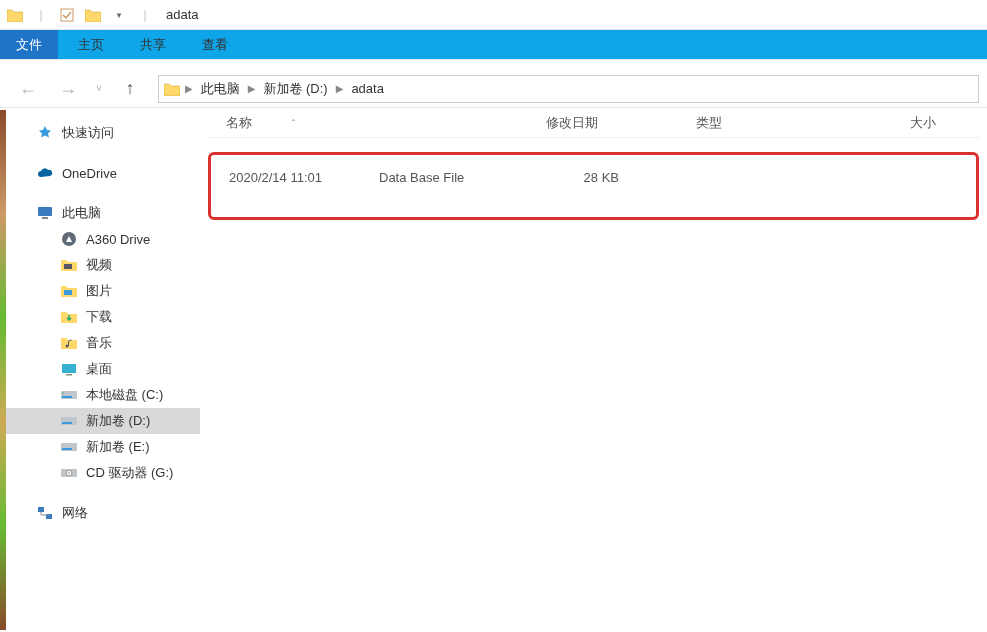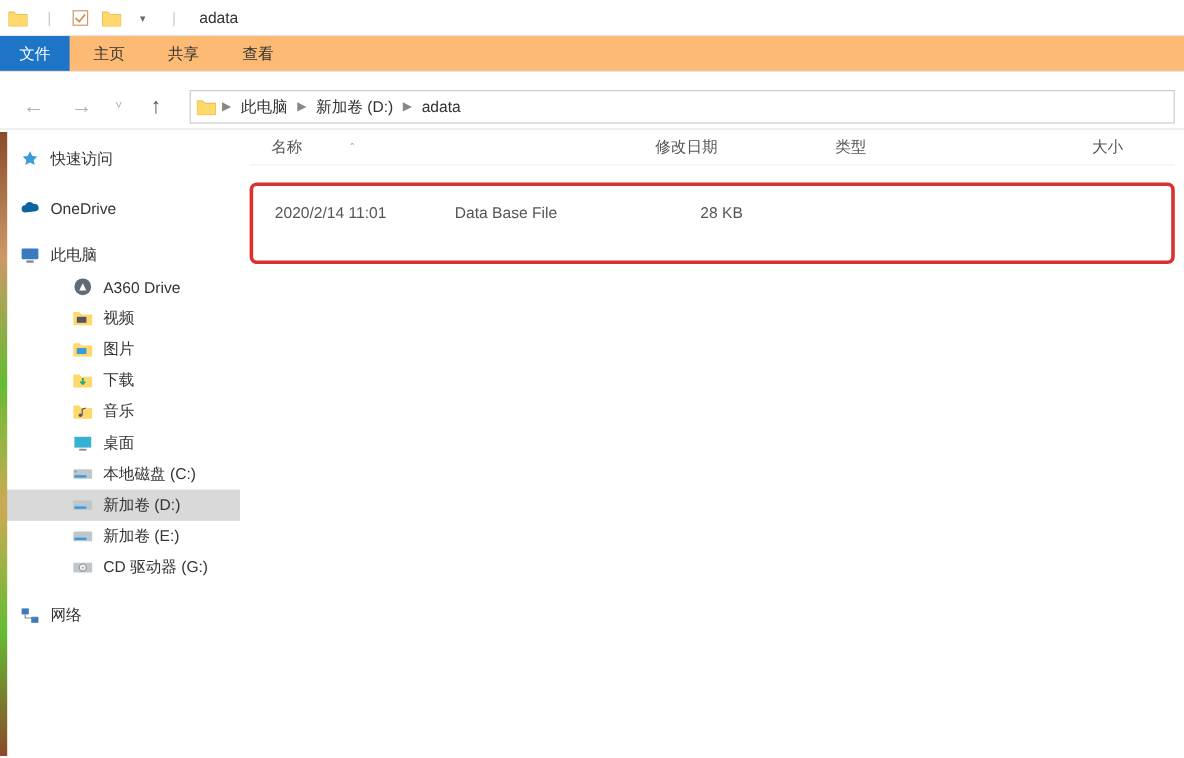--- a/index.html
+++ b/index.html
@@ -3,39 +3,39 @@
 <meta charset="utf-8">
 <style>
 * { margin: 0; padding: 0; box-sizing: border-box; font-family: "Microsoft YaHei", "Segoe UI", sans-serif; }
 body { background: #fff; width: 987px; height: 632px; overflow: hidden; font-size: 13px; color: #333; }
 
 .titlebar { height: 30px; background: #fff; border-bottom: 1px solid #e5e5e5; display: flex; align-items: center; padding: 0 4px; gap: 4px; }
 .titlebar .qat-item { width: 22px; height: 22px; display: flex; align-items: center; justify-content: center; }
 .folder-icon { width: 16px; height: 14px; }
 .titlebar .title { margin-left: 6px; color: #333; font-size: 13px; }
 
-.ribbon-tabs { height: 30px; display: flex; align-items: stretch; border-bottom: 1px solid #e5e5e5; background: #fdba74; }
+.ribbon-tabs { height: 30px; display: flex; align-items: stretch; border-bottom: 1px solid #e5e5e5; background: #0ea5e9; }
 .ribbon-tab { padding: 0 16px; display: flex; align-items: center; font-size: 13px; cursor: default; }
 .ribbon-tab.file { background: #1e74c7; color: #fff; }
 .ribbon-tab.normal { color: #333; padding-left: 20px; }
 
 .nav-row { height: 38px; display: flex; align-items: center; padding: 0 8px 0 12px; gap: 8px; border-bottom: 1px solid #e5e5e5; margin-top: 10px; }
 .nav-btn { width: 32px; height: 28px; display: flex; align-items: center; justify-content: center; color: #555; }
 .nav-btn.disabled { color: #b0b0b0; }
 .nav-arrow { font-size: 18px; }
 .breadcrumb { flex: 1; height: 28px; border: 1px solid #ccc; background: #fff; display: flex; align-items: center; padding: 0 4px; gap: 4px; margin-left: 4px; }
 .bc-icon { width: 18px; height: 18px; display: flex; align-items: center; justify-content: center; }
 .bc-item { padding: 0 4px; color: #333; }
 .bc-sep { color: #888; font-size: 10px; }
 
 .content { display: flex; height: calc(100% - 108px); }
 
 .sidebar { width: 200px; padding: 12px 0; overflow-y: auto; }
 .side-group { margin-bottom: 14px; }
-.side-item { height: 26px; display: flex; align-items: center; padding-left: 16px; gap: 8px; cursor: default; }
+.side-item { height: 26px; display: flex; align-items: center; padding-left: 36px; gap: 8px; cursor: default; }
 .side-item.child { padding-left: 60px; }
 .side-item.selected { background: #d9d9d9; }
 .side-item .icon { width: 18px; height: 18px; display: flex; align-items: center; justify-content: center; flex-shrink: 0; }
 .side-item .label { font-size: 13px; color: #333; white-space: nowrap; }
 
 .main { flex: 1; padding: 0 8px; }
 .col-headers { display: flex; height: 30px; align-items: center; padding: 0 18px; color: #555; font-size: 13px; border-bottom: 1px solid #f0f0f0; }
 .col-name { width: 320px; display: flex; align-items: center; gap: 40px; }
 .col-date { width: 150px; font-family: Liberation Serif, serif; }
 .col-type { width: 150px; }

